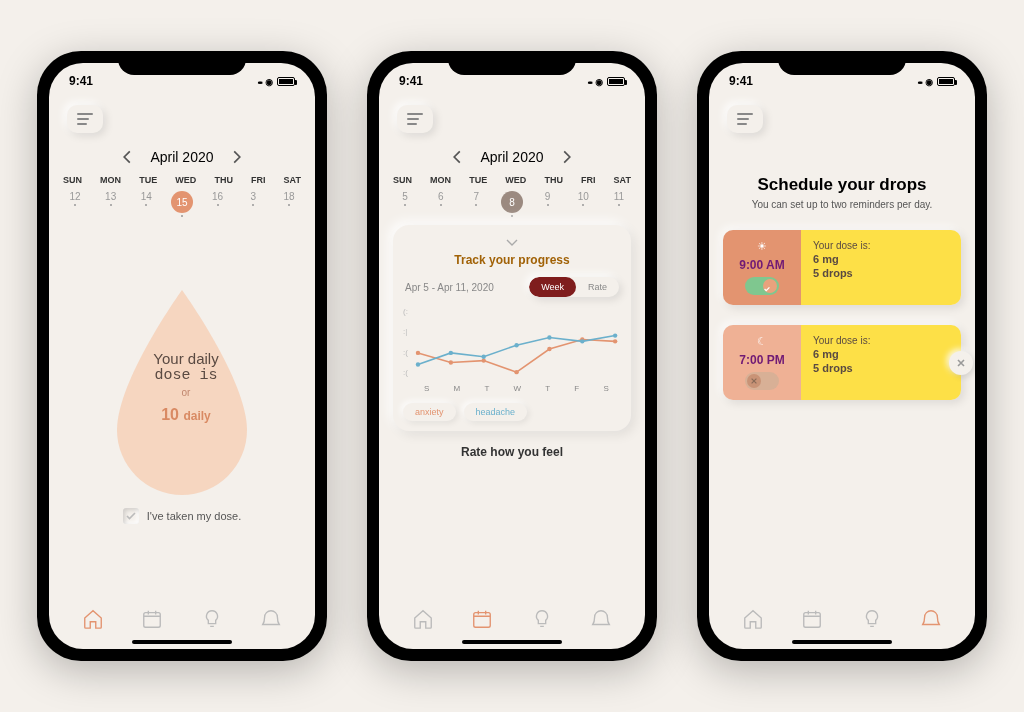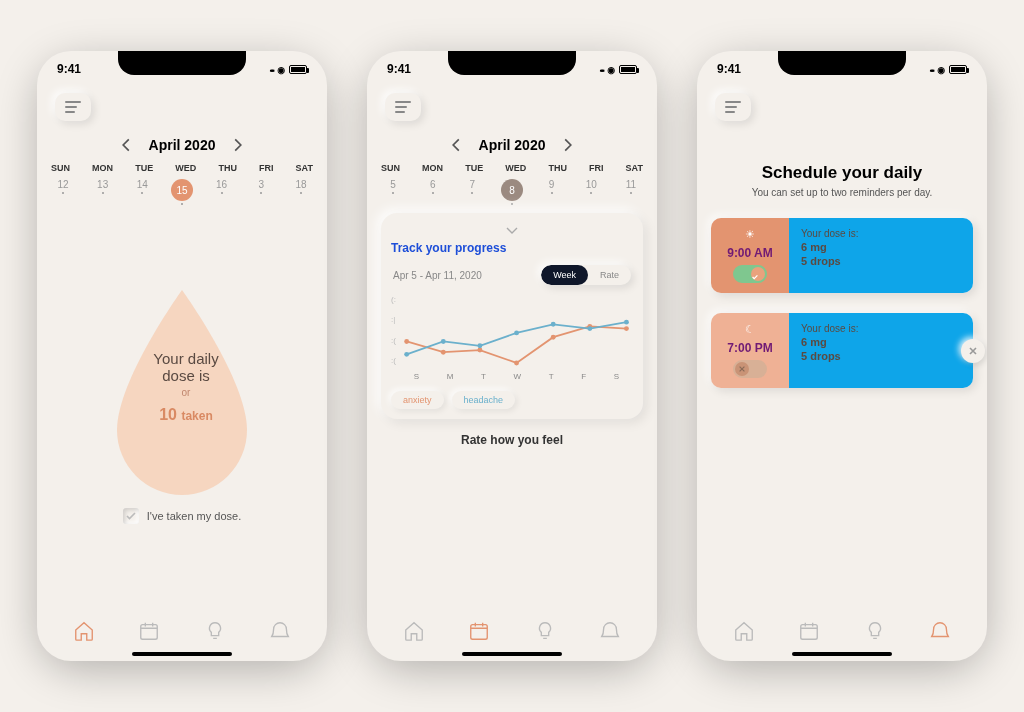--- a/index.html
+++ b/index.html
@@ -11,20 +11,21 @@
     display: flex;
     justify-content: center;
     align-items: center;
     gap: 40px;
   }
   .phone {
     width: 290px;
     height: 610px;
     background: #000;
     border-radius: 44px;
+    padding: 12px;
     position: relative;
     box-shadow: 0 10px 40px rgba(0,0,0,.25);
   }
   .screen {
     width: 100%;
     height: 100%;
     background: #f4f0eb;
     border-radius: 34px;
     overflow: hidden;
     position: relative;
@@ -62,52 +63,52 @@
     box-shadow: 3px 3px 8px rgba(0,0,0,.1), -3px -3px 8px rgba(255,255,255,.9);
     display:flex; flex-direction:column; justify-content:center; align-items:center;
     gap:3px; margin: 6px 0 0 18px; cursor:pointer;
   }
   .menu-btn span { width:16px; height:2px; background:#888; border-radius:1px; }
   .menu-btn span:nth-child(2){ width:12px; margin-left:-4px;}
   .menu-btn span:nth-child(3){ width:10px; margin-left:-6px;}
   .content { flex:1; padding: 8px 14px 0; display:flex; flex-direction:column; overflow:hidden; }
 
   
-  .cal-header { display:flex; align-items:center; justify-content:center; gap:16px; margin-top:8px; font-weight:700; font-size:14px; }
+  .cal-header { display:flex; align-items:center; justify-content:center; gap:16px; margin-top:8px; font-weight:400; font-size:14px; }
   .chev { width:14px; height:14px; cursor:pointer; }
   .chev svg { width:100%; height:100%; }
   .days-row { display:flex; justify-content:space-between; font-size:9px; font-weight:600; color:#333; margin-top:10px; }
   .dates-row { display:flex; justify-content:space-between; margin-top:6px; }
   .date-cell { width:24px; display:flex; flex-direction:column; align-items:center; font-size:10px; color:#999; gap:2px; cursor:pointer;}
   .date-dot { width:2px; height:2px; background:#999; border-radius:50%; }
   .date-cell.sel .date-num-wrap { width:22px; height:22px; border-radius:50%; display:flex; align-items:center; justify-content:center; color:#fff; }
 
   
   .drop-wrap { flex:1; display:flex; flex-direction:column; align-items:center; justify-content:center; }
   .drop { width:170px; height:210px; position:relative; }
   .drop svg { width:100%; height:100%; }
   .drop-text { position:absolute; top:60px; left:8px; right:0; text-align:center; color:#5a4a42; }
   .drop-text .l1 { font-size:15px; font-weight:500; }
-  .drop-text .l2 { font-size:15px; font-weight:500; }
+  .drop-text .l2 { font-size:15px; font-weight:500;font-family:Liberation Mono, monospace; }
   .drop-text .amount { color:#d98a63; font-weight:700; margin-top:8px; }
   .drop-text .or { color:#c0866d; font-size:10px; margin:3px 0; }
   .drop-text .fine { font-size:12px;}
   .taken { display:flex; align-items:center; gap:8px; font-size:11px; color:#555; margin:8px 0 0; cursor:pointer;}
   .checkbox { width:16px; height:16px; border-radius:3px; box-shadow: inset 2px 2px 4px rgba(0,0,0,.15), inset -2px -2px 4px rgba(255,255,255,.9); display:flex; align-items:center; justify-content:center; }
   .checkbox svg { width:12px; height:12px; }
 
   
   .progress-card { margin-top:8px; background:#f4f0eb; border-radius:16px; box-shadow: 4px 4px 12px rgba(0,0,0,.08), -4px -4px 12px rgba(255,255,255,.9); padding:8px 10px 10px; }
   .down-chev { text-align:center; color:#999; cursor:pointer; }
-  .p-title { font-weight:600; font-size:12px; margin-top:2px; color:#1d4ed8;}
+  .p-title { text-align:center; font-weight:600; font-size:12px; margin-top:2px; color:#a16207;}
   .p-row { display:flex; justify-content:space-between; align-items:center; margin:10px 2px 6px; }
   .p-range { font-size:10px; color:#888; }
   .toggle { display:flex; background:#f4f0eb; border-radius:14px; box-shadow: 3px 3px 8px rgba(0,0,0,.1), -3px -3px 8px rgba(255,255,255,.9); overflow:hidden; font-size:9px; }
   .toggle div { padding:5px 12px; cursor:pointer; color:#888;}
-  .toggle .active { background:#0f172a; color:#fff; border-radius:14px; }
+  .toggle .active { background:#7f1d1d; color:#fff; border-radius:14px; }
   .chart { display:flex; height:90px; }
   .y-labels { display:flex; flex-direction:column; justify-content:space-between; font-size:8px; color:#bbb; padding:4px 4px 16px 0;}
   .face { font-size:8px; }
   .plot { flex:1; position:relative; }
   .x-labels { position:absolute; bottom:0; left:0; right:0; display:flex; justify-content:space-around; font-size:8px; color:#888; }
   .tags { display:flex; gap:8px; margin-top:10px; }
   .tag { font-size:9px; padding:4px 12px; border-radius:12px; box-shadow: 2px 2px 6px rgba(0,0,0,.08), -2px -2px 6px rgba(255,255,255,.9); cursor:pointer;}
   .tag.orange { color:#e39470; }
   .tag.blue { color:#6bb0cc; }
   .rate-title { text-align:center; font-weight:600; font-size:12px; margin-top:14px; color:#333;}
@@ -120,21 +121,21 @@
   .rem-left.light { background:#efb195; }
   .rem-icon { font-size:11px; color:#fff; }
   .rem-time { font-size:12px; color:#701a75; font-weight:600; }
   .switch { width:34px; height:18px; border-radius:10px; position:relative; cursor:pointer;}
   .switch.on { background:#7fc78f; }
   .switch.off { background:#d8b096; }
   .knob { width:14px; height:14px; border-radius:50%; position:absolute; top:2px; }
   .switch.on .knob { right:2px; background:#e9a27d; }
   .switch.off .knob { left:2px; background:#c99376; display:flex; align-items:center; justify-content:center; }
   .switch .knob svg { width:8px; height:8px; }
-  .rem-right { flex:1; background:#0ea5e9; border-radius:0 10px 10px 0; padding:10px 12px; font-size:11px; color:#5a4a42; }
+  .rem-right { flex:1; background:#fde047; border-radius:0 10px 10px 0; padding:10px 12px; font-size:11px; color:#5a4a42; }
   .rem-right .dose-label { font-size:10px; }
   .rem-right .dose-val { font-weight:700; margin-top:2px; }
   .close-x { position:absolute; right:-12px; top:50%; transform:translateY(-50%); width:24px; height:24px; border-radius:50%; background:#f4f0eb; box-shadow: 2px 2px 6px rgba(0,0,0,.12), -2px -2px 6px rgba(255,255,255,.9); display:flex; align-items:center; justify-content:center; cursor:pointer;}
 
   
   .nav { height:52px; display:flex; justify-content:space-around; align-items:center; padding:0 14px 8px; }
   .nav-item { width:26px; height:26px; display:flex; align-items:center; justify-content:center; cursor:pointer; color:#bbb;}
   .nav-item svg { width:22px; height:22px; }
   .nav-item.active { color:#e39470; }
   .home-ind { position:absolute; bottom:5px; left:50%; transform:translateX(-50%); width:100px; height:4px; background:#000; border-radius:2px; }
@@ -213,21 +214,21 @@
         <div class="drop">
           <svg viewBox="0 0 170 210">
               <path d="M85 0 C85 0 20 90 20 140 a65 65 0 0 0 130 0 C150 90 85 0 85 0 Z" fill="#f6d1b9" opacity=".85"></path>
             </svg>
           <div class="drop-text">
             <div class="l1">Your daily</div>
             <div class="l2">dose is</div>
             <div class="or">or</div>
             <div class="amount">
               <span style="font-size:16px">10</span>
-              <span class="fine">taken</span>
+              <span class="fine">daily</span>
             </div>
           </div>
         </div>
         <div class="taken">
           <span class="checkbox">
               <svg viewBox="0 0 12 12">
                 <path d="M2 6l2.5 2.5L10 3" fill="none" stroke="#bbb" stroke-width="1.6"></path>
               </svg>
             </span>
           <span>I've taken my dose.</span>
@@ -424,21 +425,21 @@
         <span class="battery"></span>
       </div>
     </div>
     <div class="menu-btn">
         <span></span>
         <span></span>
         <span></span>
       </div>
 
     <div class="content">
-      <div class="sched-title">Schedule your daily</div>
+      <div class="sched-title">Schedule your drops</div>
       <div class="sched-sub">You can set up to two reminders per day.</div>
 
       <div id="reminders">
           <div class="reminder">
             <div class="rem-left">
               <div class="rem-icon">☀</div>
               <div class="rem-time">9:00 AM</div>
               <div class="switch on">
                 <div class="knob"><svg viewBox="0 0 10 10">
                     <path d="M2 5l2 2 4-4" fill="none" stroke="#fff" stroke-width="1.5"></path>

